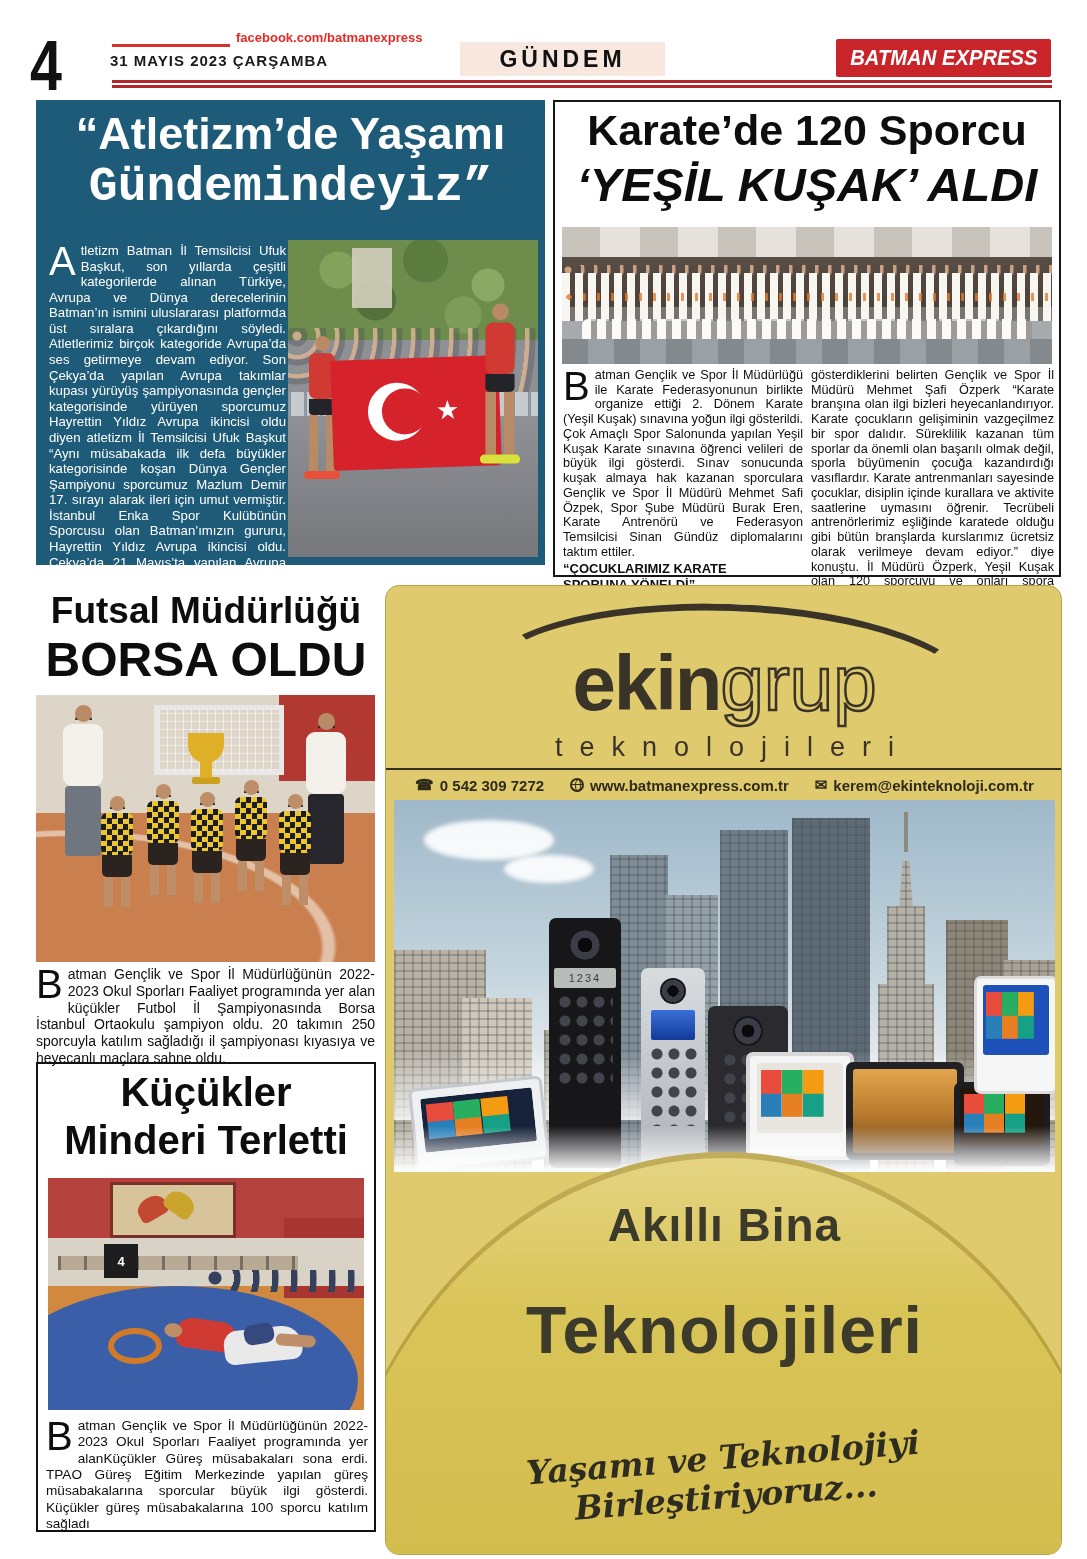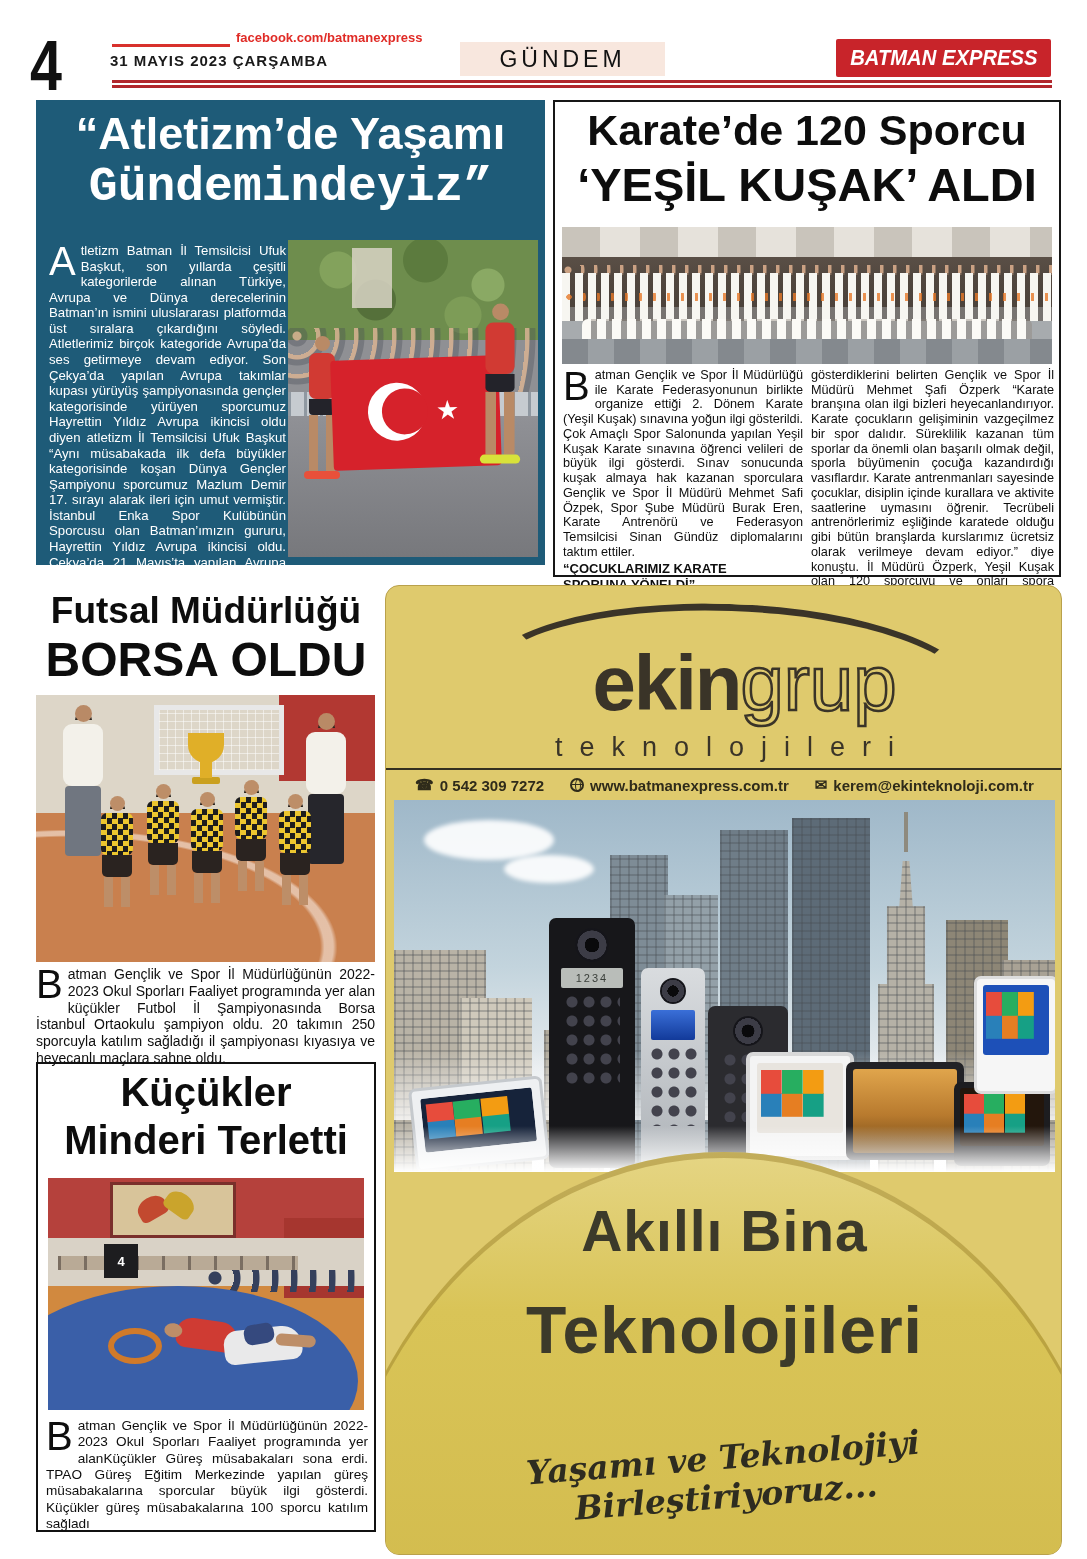--- a/index.html
+++ b/index.html
@@ -5,21 +5,21 @@
   html,body{margin:0;padding:0;background:#fff;}
   #page{position:relative;width:1087px;height:1559px;background:#fff;overflow:hidden;
         font-family:"Liberation Sans",sans-serif;color:#111;}
   .abs{position:absolute;}
   
   #page-num{left:30px;top:26px;font-size:70px;font-weight:900;letter-spacing:-3px;transform:scaleX(.82);transform-origin:left top;}
   #fb-line{left:112px;top:44px;width:118px;height:3px;background:#d8312c;}
   #fb-text{left:236px;top:30px;font-size:13px;font-weight:700;color:#e02b26;}
   #hdr-date{left:110px;top:52px;font-size:15px;font-weight:600;letter-spacing:1px;color:#1a1a1a;}
   #section-box{left:460px;top:42px;width:205px;height:34px;background:#f8e7de;display:flex;align-items:center;justify-content:center;}
-  #section-box span{font-size:23px;font-weight:400;letter-spacing:4px;color:#111;}
+  #section-box span{font-size:23px;font-weight:700;letter-spacing:4px;color:#111;}
   #masthead{left:836px;top:39px;width:215px;height:38px;background:#c8242a;display:flex;align-items:center;justify-content:center;border-radius:2px;}
   #masthead span{color:#fff;font-style:italic;font-weight:900;font-size:22px;letter-spacing:0;white-space:nowrap;transform:scaleX(.92);}
   .hdr-rule{left:112px;width:940px;height:3px;background:#b1272c;}
   
   #atl-box{left:36px;top:100px;width:509px;height:465px;background:#1e5b78;}
   .atl-head{width:509px;text-align:center;color:#fff;font-weight:800;left:36px;}
   #atl-h1{top:108px;font-size:45px;}
   #atl-h2{top:160px;font-size:48px;font-family:Liberation Mono, monospace;}
   #atl-body{left:49px;top:243px;width:237px;font-size:13.2px;line-height:1.18;color:#fff;text-align:justify;}
   .dropcap{float:left;font-size:40px;line-height:.82;font-weight:400;padding:2px 5px 0 0;}
@@ -44,21 +44,21 @@
   .runner{position:absolute;width:56px;}
   .r-head{width:15px;height:15px;border-radius:50%;background:#b98a66;margin:0 auto;}
   .r-torso{width:26px;height:46px;background:#d13a33;border-radius:7px;margin:2px auto 0;}
   .r-shorts{width:26px;height:16px;background:#23232a;margin:0 auto;border-radius:0 0 4px 4px;}
   .r-legs{width:26px;height:56px;margin:0 auto;background:linear-gradient(90deg,#b98a66 0 9px,transparent 9px 17px,#b98a66 17px 26px);}
   .r-shoes{width:36px;height:8px;background:#e8503a;border-radius:4px;margin:0 auto;}
   
   #kar-box{left:553px;top:100px;width:508px;height:477px;border:2px solid #161616;box-sizing:border-box;background:#fff;}
   .kar-head{left:553px;width:508px;text-align:center;font-weight:900;color:#0d0d0d;}
   #kar-h1{top:106px;font-size:43px;}
-  #kar-h2{top:157px;font-size:47px;}
+  #kar-h2{top:157px;font-size:47px;font-style:italic;}
   #kar-photo{left:562px;top:227px;width:490px;height:137px;overflow:hidden;background:#a7abae;}
   .kar-wall{position:absolute;left:0;top:0;width:490px;height:48px;background:#dcd8d1;
      background-image:repeating-linear-gradient(90deg,#c9c4bb 0 38px,#e6e2db 38px 78px);}
   .kar-band{position:absolute;left:0;top:30px;width:490px;height:50px;background:linear-gradient(#5a4f46,#473e37);}
   .kar-row-stand{position:absolute;left:0;top:46px;width:490px;height:48px;
      background-image:repeating-linear-gradient(90deg,#f7f6f1 0 8px,rgba(80,70,62,.55) 8px 13px);}
   .kar-heads{position:absolute;left:0;top:38px;width:490px;height:10px;
      background-image:repeating-radial-gradient(circle at 6px 5px,#caa183 0 3px,transparent 4px 13px);}
   .kar-row-sit{position:absolute;left:20px;top:92px;width:450px;height:26px;
      background-image:repeating-linear-gradient(90deg,#fbfaf6 0 9px,rgba(140,130,120,.4) 9px 15px);border-radius:6px;}
@@ -121,21 +121,21 @@
   .wrestler-red:before{content:"";position:absolute;left:-12px;top:8px;width:18px;height:14px;border-radius:50%;background:#bd8e68;}
   .wrestler-white{position:absolute;left:176px;top:150px;width:78px;height:34px;background:#e9e9ea;border-radius:14px 20px 10px 10px;transform:rotate(-6deg);}
   .wrestler-white:after{content:"";position:absolute;right:-14px;top:10px;width:40px;height:12px;border-radius:8px;background:#bd8e68;transform:rotate(10deg);}
   .wrestler-blue{position:absolute;left:196px;top:146px;width:30px;height:20px;background:#35497e;border-radius:8px;transform:rotate(-10deg);}
   #kuc-body{left:46px;top:1418px;width:322px;font-size:13.6px;line-height:1.2;text-align:justify;color:#0e0e0e;}
   
   #ad-box{left:385px;top:585px;width:677px;height:970px;background:#dfca6d;border:1px solid #b9a14c;
      border-radius:14px;box-sizing:border-box;overflow:hidden;}
   .swoosh{position:absolute;left:96px;top:18px;width:480px;height:150px;border:7px solid transparent;
      border-top:7px solid #3a3428;border-radius:50% 50% 0 0;transform:rotate(2deg);}
-  #ad-brand{position:absolute;left:0;top:52px;width:677px;text-align:center;white-space:nowrap;margin-left:20px;}
+  #ad-brand{position:absolute;left:0;top:52px;width:677px;text-align:center;white-space:nowrap;}
   #ad-brand .b1{font-size:78px;font-weight:800;color:#3a3428;letter-spacing:-2px;}
   #ad-brand .b2{font-size:78px;font-weight:400;color:#dfca6d;-webkit-text-stroke:2.5px #3a3428;letter-spacing:0;}
   #ad-brand-sub{position:absolute;left:0;top:146px;width:677px;text-align:center;font-size:27px;color:#3a3428;letter-spacing:17px;text-indent:17px;}
   #ad-contact{position:absolute;left:0;top:182px;width:677px;height:30px;border-top:2px solid #343021;
      display:flex;align-items:center;justify-content:center;gap:26px;font-size:15px;font-weight:700;color:#2f2b1a;}
   .ct-item{display:flex;align-items:center;gap:6px;}
   .glyph{font-size:15px;}
   .globe{width:14px;height:14px;border:2px solid #2f2b1a;border-radius:50%;box-sizing:border-box;position:relative;}
   .globe:before{content:"";position:absolute;left:3px;top:-1px;width:4px;height:11px;border:1px solid #2f2b1a;border-radius:50%;}
   .globe:after{content:"";position:absolute;left:-1px;top:4px;width:11px;height:0;border-top:1.5px solid #2f2b1a;}
@@ -155,21 +155,21 @@
      linear-gradient(#e74c3c,#e74c3c),linear-gradient(#27ae60,#27ae60),linear-gradient(#f39c12,#f39c12),
      linear-gradient(#2980b9,#2980b9),linear-gradient(#e67e22,#e67e22),linear-gradient(#16a085,#16a085);
      background-repeat:no-repeat;background-size:24% 34%;
      background-position:6% 16%,38% 16%,70% 16%,6% 64%,38% 64%,70% 64%;border-radius:3px;}
   .screen-code{width:62px;height:20px;margin:4px auto 0;background:#b9bdb9;color:#3a3f3a;font-size:11px;
      letter-spacing:2px;display:flex;align-items:center;justify-content:center;border-radius:2px;}
   .ad-dome{position:absolute;left:-62px;top:566px;width:800px;height:470px;border-radius:50% 50% 0 0/100% 100% 0 0;
      background:linear-gradient(180deg,#e5d584 0%,#d9c457 34%,#d2bb4d 100%);
      box-shadow:inset 0 6px 0 rgba(150,125,40,.45);}
   .ad-title{position:absolute;left:0;width:677px;text-align:center;font-weight:900;color:#3c3a2a;letter-spacing:1px;}
-  #ad-t1{top:612px;font-size:57px;}
+  #ad-t1{top:612px;font-size:46px;}
   #ad-t2{top:706px;font-size:66px;}
   #ad-slogan{position:absolute;left:0;top:852px;width:677px;text-align:center;transform:rotate(-4.5deg);
      font-family:"DejaVu Serif",serif;font-style:italic;font-weight:700;font-size:33px;color:#2e2c20;}
 </style>
 </head>
 <body>
 
 <div id="page">
 
   <div class="abs" id="page-num">4</div>
@@ -351,21 +351,21 @@
       <div class="bldg" style="left:398px;top:18px;width:78px;height:354px;background-color:#5d6b77;"></div>
       <div class="spire" style="left:510px;top:12px;border-left:4px solid #8e8a7e;height:40px;"></div>
       <div class="bldg" style="left:484px;top:48px;width:56px;height:324px;background-color:#b5b1a6;clip-path:polygon(0 100%,0 42%,16% 42%,16% 18%,38% 18%,44% 4%,56% 4%,62% 18%,84% 18%,84% 42%,100% 42%,100% 100%);"></div>
       <div class="bldg" style="left:552px;top:120px;width:62px;height:252px;background-color:#8d8676;"></div>
       <div class="bldg" style="left:608px;top:160px;width:53px;height:212px;background-color:#a9a295;"></div>
       <div class="haze"></div>
 
       <div class="device" style="left:18px;top:282px;width:128px;height:78px;background:#eef0f2;border:3px solid #c5c9cd;transform:rotate(-6deg);">
         <div class="icons" style="margin:8px;height:54px;"></div>
       </div>
-      <div class="device" style="left:155px;top:118px;width:86px;height:250px;background:#17171a;">
+      <div class="device" style="left:155px;top:118px;width:72px;height:250px;background:#17171a;">
         <div class="cam" style="width:34px;height:34px;"></div>
         <div class="screen-code">1234</div>
         <div class="keypad" style="width:56px;height:96px;"></div>
       </div>
       <div class="device" style="left:247px;top:168px;width:64px;height:200px;background:linear-gradient(180deg,#d9dcdf,#aeb3b8);">
         <div class="cam" style="width:26px;height:26px;"></div>
         <div style="width:44px;height:30px;margin:4px auto 0;background:linear-gradient(#3a6fd8,#123a9a);border-radius:2px;"></div>
         <div class="keypad" style="width:48px;height:80px;"></div>
       </div>
       <div class="device" style="left:314px;top:206px;width:80px;height:162px;background:#2b2b2f;">

